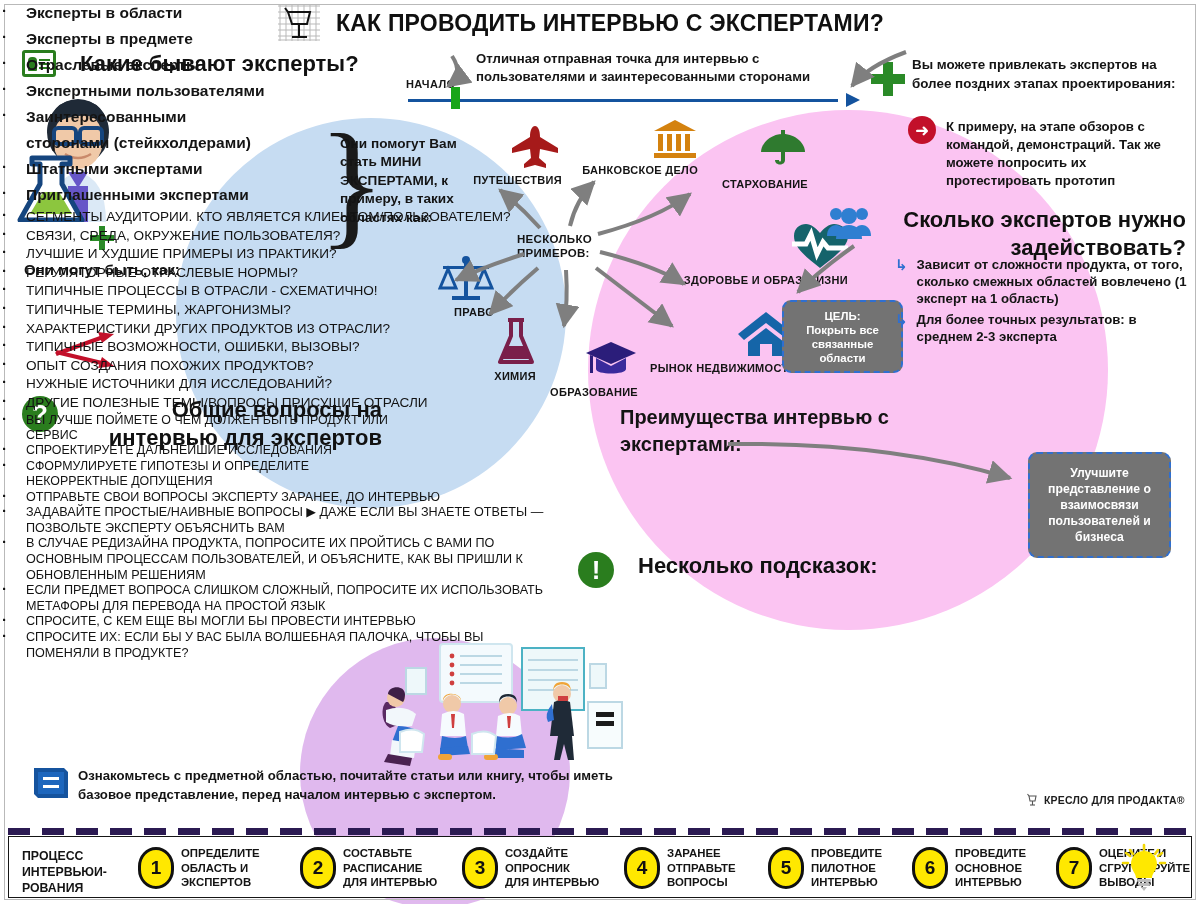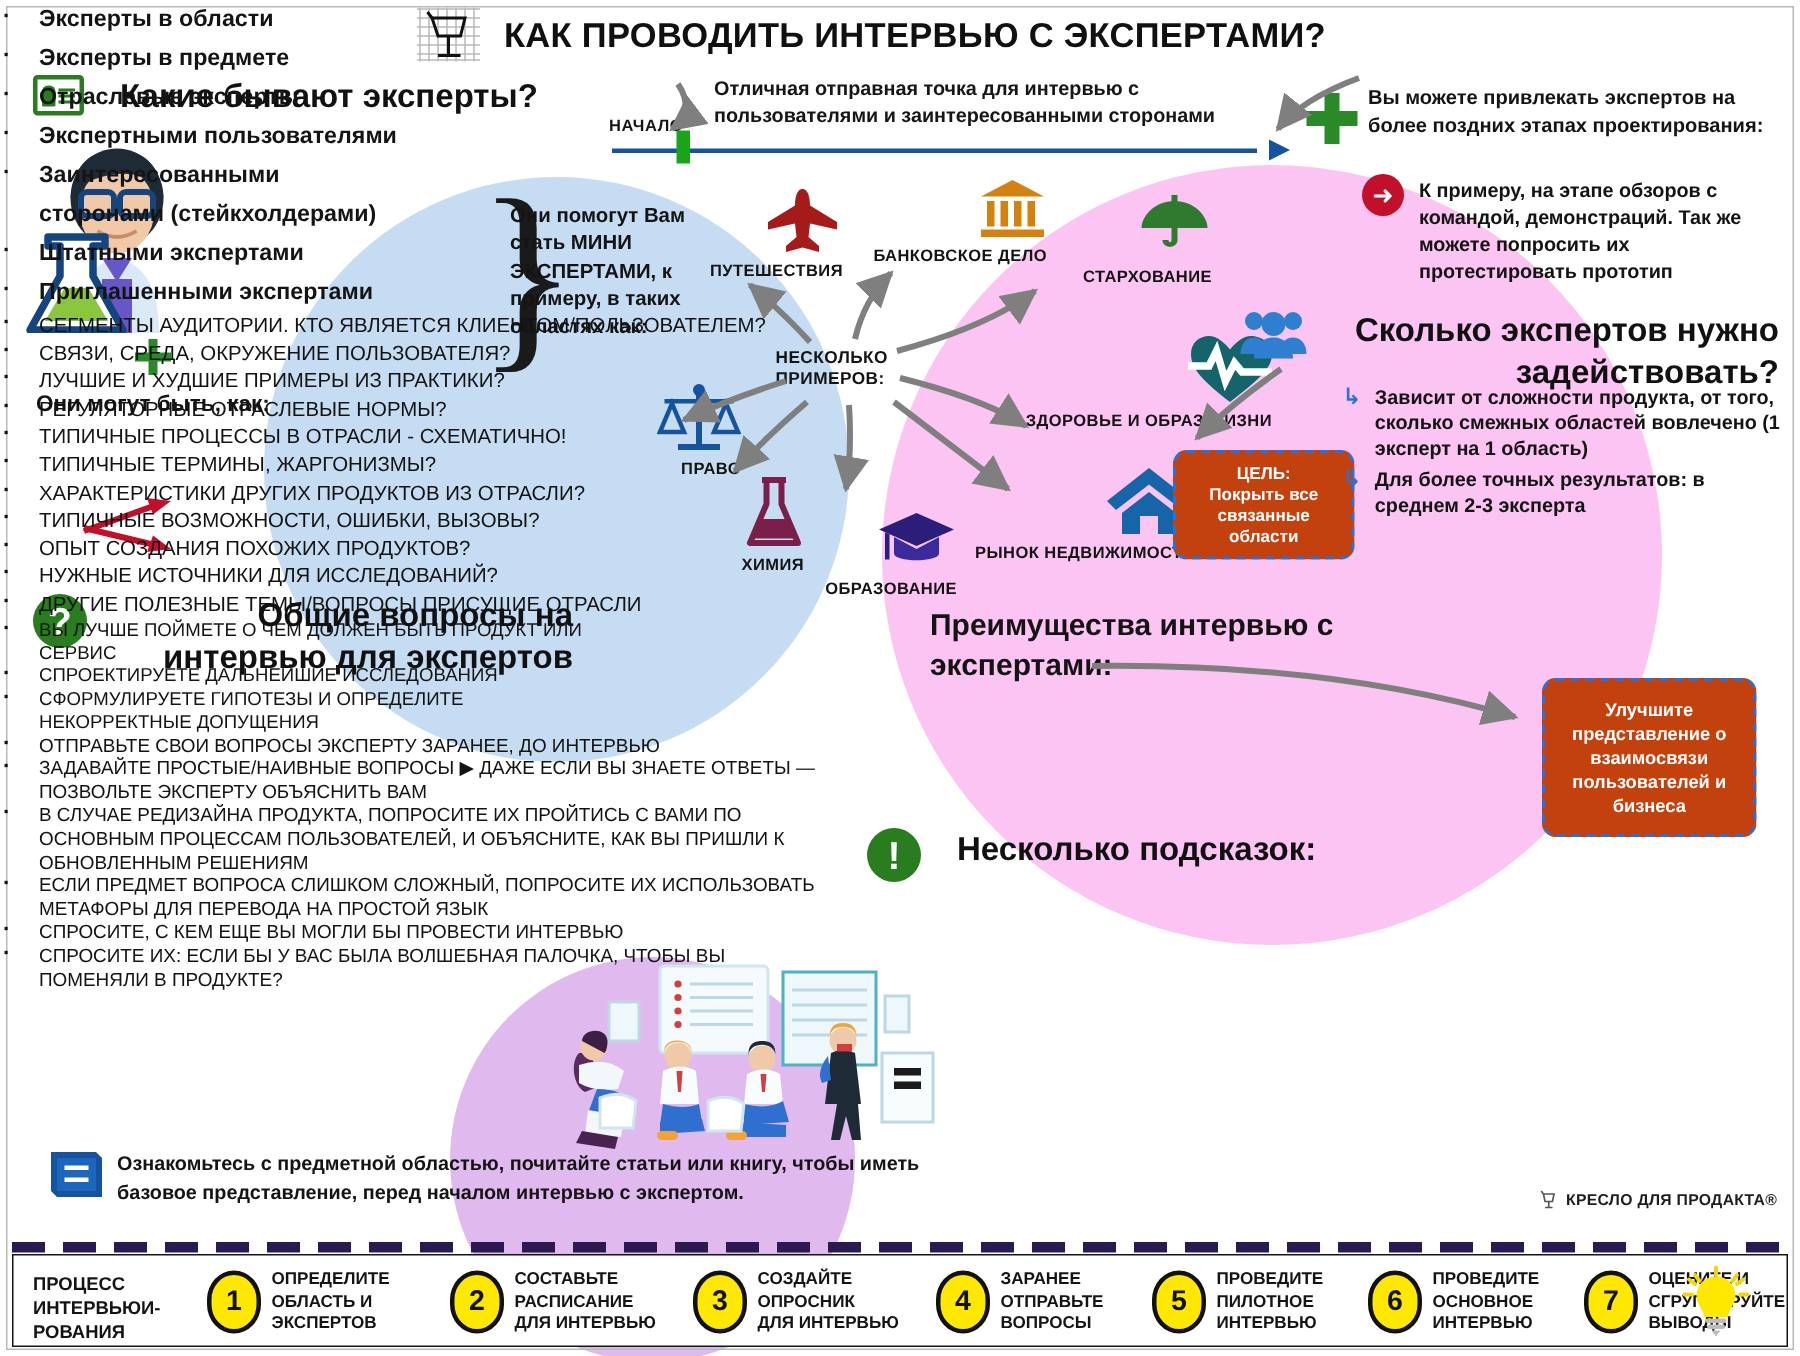--- a/index.html
+++ b/index.html
@@ -61,21 +61,21 @@
   #timeline .marker{position:absolute;left:43px;top:-9px;width:9px;height:22px;background:#19a519;}
   #start-label{position:absolute;left:406px;top:78px;font-size:11px;font-weight:bold;letter-spacing:.4px;color:#161616;}
 
   
   .ex{position:absolute;text-align:right;}
   .ex .cap{font-size:11px;font-weight:bold;letter-spacing:.3px;color:#141414;white-space:nowrap;}
   #hub-label{position:absolute;left:517px;top:232px;width:110px;font-size:11.5px;
     font-weight:bold;letter-spacing:.3px;line-height:14px;color:#141414;}
 
   
-  .greenbox{position:absolute;background:#c2410c;border:2px dashed #2f6fd0;border-radius:9px;color:#fff;
+  .greenbox{position:absolute;background:#737373;border:2px dashed #2f6fd0;border-radius:9px;color:#fff;
     font-weight:bold;text-align:center;display:flex;align-items:center;justify-content:center;}
   #goal-box{left:782px;top:300px;width:113px;height:65px;font-size:11.4px;line-height:14px;padding:2px;}
   #improve-box{left:1028px;top:452px;width:133px;height:96px;font-size:12.2px;line-height:16px;padding:3px;}
 
   
   #svg-overlay{position:absolute;left:0;top:0;width:1200px;height:904px;pointer-events:none;}
 
   
   #late-stage{position:absolute;left:912px;top:56px;width:278px;font-size:13.4px;line-height:18.5px;
     font-weight:bold;color:#141414;}

